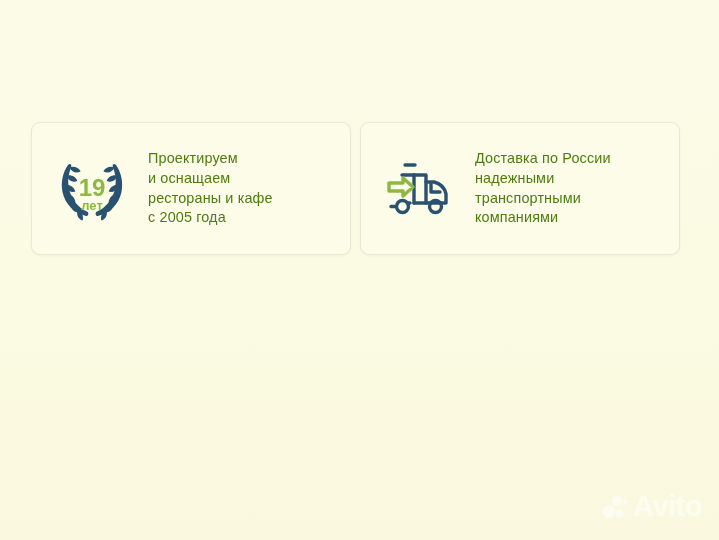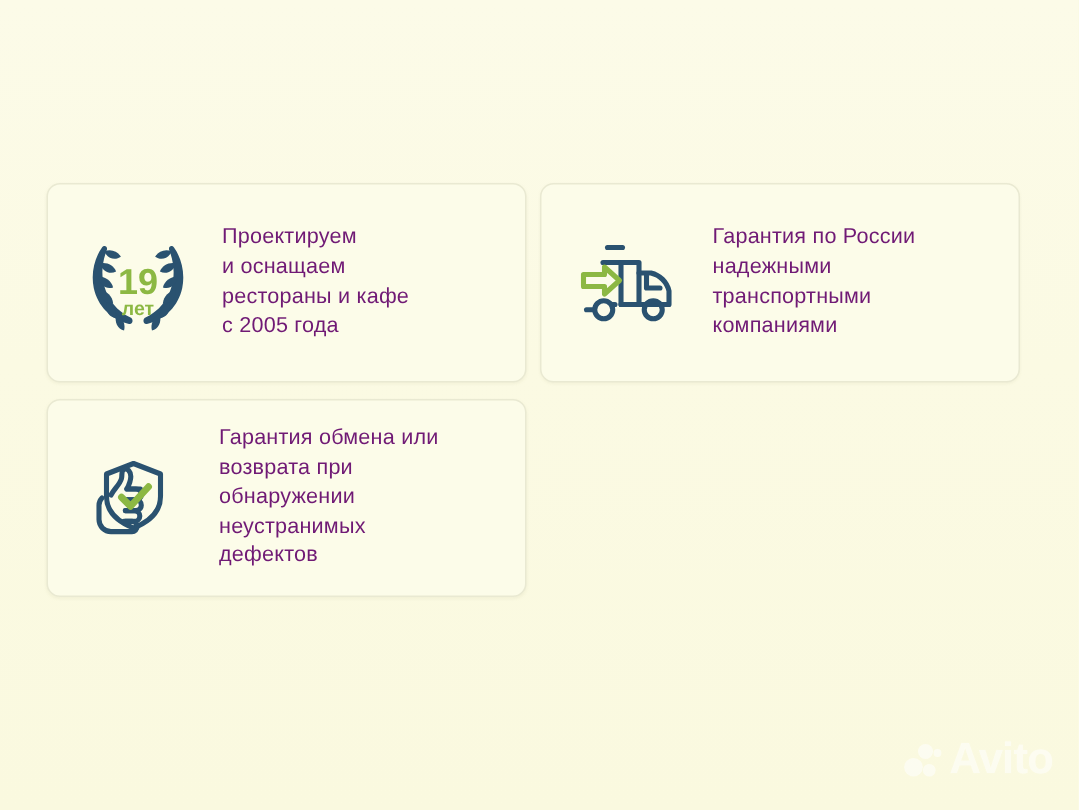--- a/index.html
+++ b/index.html
@@ -58,21 +58,21 @@
     height: 76px;
     display: flex;
     align-items: center;
     justify-content: flex-start;
     margin-right: 16px;
   }
   .card-icon svg { display: block; }
 
   .card-text {
     flex: 1 1 auto;
-    color: #701a75;
+    color: #4d7c0f;
     font-size: 14.4px;
     line-height: 19.6px;
     letter-spacing: 0.01em;
     white-space: pre-line;
   }
 
   
   .slot-3 .card, .slot-4 .card { padding-left: 22px; }
 
   
@@ -156,52 +156,27 @@
 
             <path d="M25 46 h2"></path>
 
             <circle cx="19.5" cy="49.5" r="6"></circle>
             <circle cx="52.5" cy="49.5" r="6"></circle>
             <path d="M8 49.5 h5"></path>
 
             <path d="M6 26 h14 v-5 l10 9 l-10 9 v-5 H6 Z" stroke="#8cb843" stroke-width="3.4"></path>
           </svg>
         </div>
-        <div class="card-text">Гарантия по России
+        <div class="card-text">Доставка по России
 надежными
 транспортными
 компаниями</div>
       </div>
     </div>
 
-    <div class="card-slot slot-4">
-      <div class="card">
-        <div class="card-icon">
-          <svg width="72" height="72" viewBox="0 0 72 72" aria-hidden="true" fill="none" stroke="#2a5270" stroke-width="3.4" stroke-linecap="round" stroke-linejoin="round">
-
-            <path d="M35 13 l18 7 v15 c0 11 -8 17 -18 21 c-10 -4 -18 -10 -18 -21 V20 Z"></path>
-
-            <path d="M20 34 c2 -4 6 -7 7 -11 c0.6 -2.6 -0.4 -5 1.6 -6 c2.4 -1.2 4.6 1.4 4.6 4.6 c0 3 -1.4 6 -2.6 8.4 h9"></path>
-
-            <path d="M30.6 30 h6 a3.6 3.6 0 0 1 0 7.2 h-7"></path>
-            <path d="M29.6 37.2 h7 a3.6 3.6 0 0 1 0 7.2 h-7"></path>
-            <path d="M29.6 44.4 h6 a3.6 3.6 0 0 1 0 7.2 h-7"></path>
-
-            <path d="M29.6 51.6 h4.4 a3.4 3.4 0 0 1 0 6.8 H20 a8 8 0 0 1 -8 -8 V41 a7 7 0 0 1 2 -5"></path>
-
-            <path d="M27 35.5 l6 6 l12 -13" stroke="#8cb843" stroke-width="4.6"></path>
-          </svg>
-        </div>
-        <div class="card-text">Гарантия обмена или
-возврата при
-обнаружении
-неустранимых
-дефектов</div>
-      </div>
-    </div>
 
   </div>
 
   <div id="watermark">
     <svg width="26" height="24" viewBox="0 0 26 24" aria-hidden="true">
       <circle cx="7" cy="16.5" r="6.2" fill="#ffffff"></circle>
       <circle cx="17.5" cy="18.5" r="4.2" fill="#ffffff"></circle>
       <circle cx="15" cy="6" r="5" fill="#ffffff"></circle>
       <circle cx="23" cy="7" r="2.6" fill="#ffffff"></circle>
     </svg>

